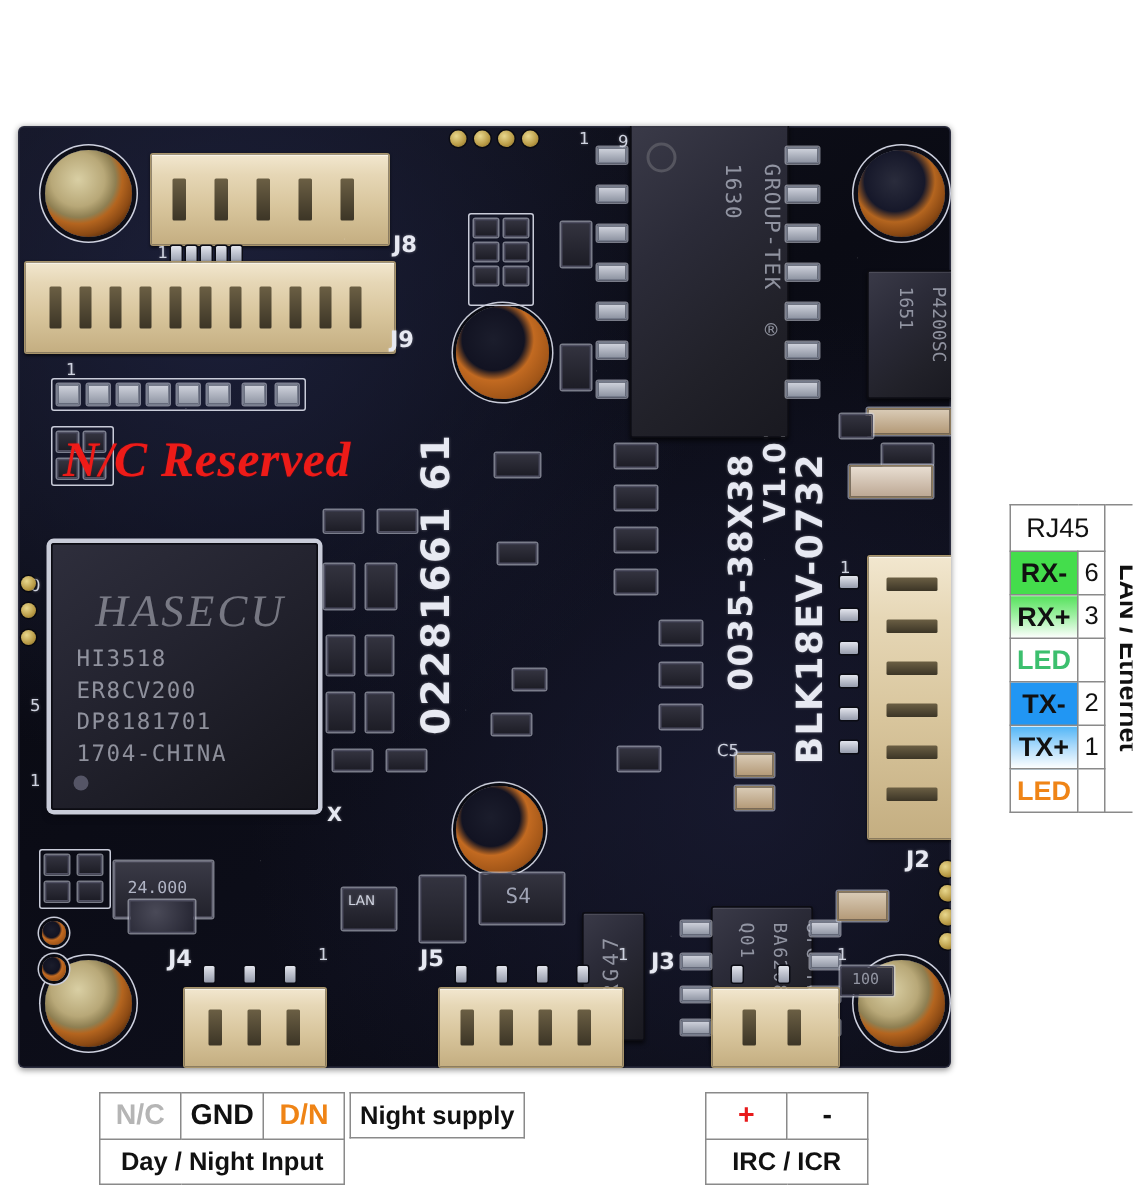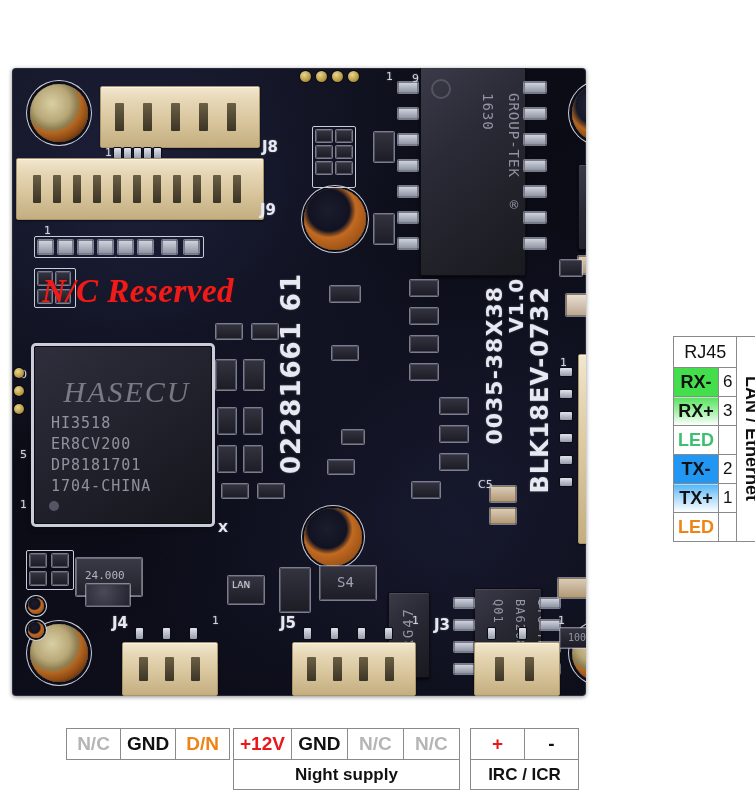--- a/index.html
+++ b/index.html
@@ -60,22 +60,22 @@
   .btm .sub { font-size: 17px; height: 30px; }
   #dn-table  { left: 66px;  top: 728px; }
   #pwr-table { left: 233px; top: 728px; }
   #irc-table { left: 470px; top: 728px; }
   #dn-table td.pin  { width: 54px; }
   #pwr-table td.pin { width: 56px; }
   #irc-table td.pin { width: 54px; }
 
   
   #pcb {
-    position: absolute; left: 12px; top: 68px;
-    width: 574px; height: 628px;
+    position: absolute; left: 12px; top: 84px;
+    width: 622px; height: 628px;
     background:
       radial-gradient(circle at 22% 18%, rgba(30,34,62,.85) 0%, rgba(0,0,0,0) 46%),
       radial-gradient(circle at 78% 72%, rgba(26,28,52,.75) 0%, rgba(0,0,0,0) 50%),
       linear-gradient(150deg, #12131f 0%, #0a0b14 40%, #0d0e1a 70%, #08090f 100%);
     border-radius: 4px;
     box-shadow: 0 0 0 1px #2a2c3e inset, 0 1px 4px rgba(0,0,0,.45);
     overflow: hidden;
   }
   #pcb::after{
     content:""; position:absolute; inset:0; pointer-events:none;
@@ -249,31 +249,28 @@
     </tbody>
   </table>
 
   <table class="tbl btm" id="dn-table">
     <tbody>
       <tr>
         <td class="pin c-gray">N/C</td>
         <td class="pin c-black">GND</td>
         <td class="pin c-orange">D/N</td>
       </tr>
+      <tr>
+        <td class="sub" colspan="3">Day / Night Input</td>
+      </tr>
     </tbody>
   </table>
 
   <table class="tbl btm" id="pwr-table">
     <tbody>
-      <tr>
-        <td class="pin c-red">+12V</td>
-        <td class="pin c-black">GND</td>
-        <td class="pin c-gray">N/C</td>
-        <td class="pin c-gray">N/C</td>
-      </tr>
       <tr>
         <td class="sub" colspan="4">Night supply</td>
       </tr>
     </tbody>
   </table>
 
   <table class="tbl btm" id="irc-table">
     <tbody>
       <tr>
         <td class="pin c-red">+</td>

